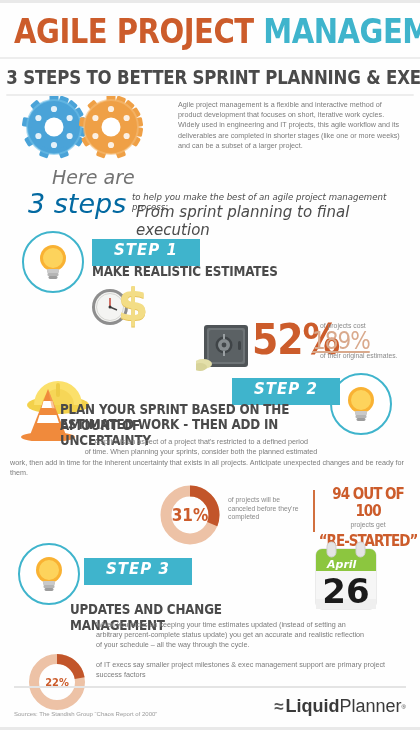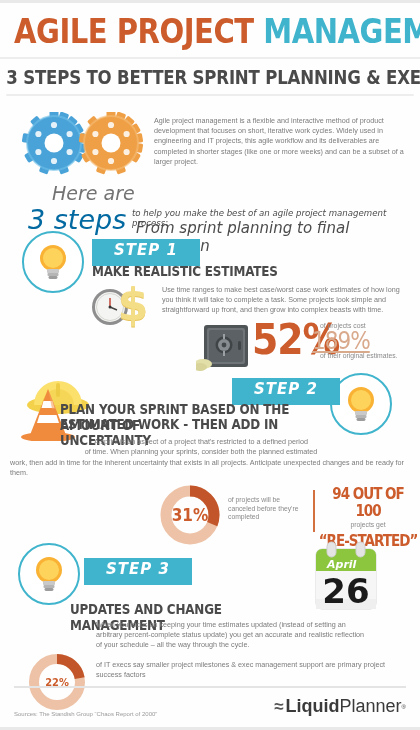--- a/index.html
+++ b/index.html
@@ -54,21 +54,22 @@
     font-size: 7.2px;
     line-height: 10.2px;
     color: #7b7b7b;
     font-family: "Liberation Sans", sans-serif;
   }
 
   
   .intro-row {
     display: flex;
     align-items: flex-start;
-    padding: 16px 14px 0 14px;
+    padding: 0 14px 0 14px;
+    gap: 24px;
   }
   .gears { width: 140px; flex: 0 0 140px; height: 66px; position: relative; }
   .intro-text { flex: 1; padding-top: 4px; }
 
   
   .hereare {
     position: relative;
     height: 58px;
     margin-top: 4px;
   }
@@ -275,21 +276,20 @@
       <circle cx="22" cy="26" r="18" fill="#8e8e8e"></circle>
       <circle cx="22" cy="26" r="15" fill="#f4f4f2"></circle>
       <circle cx="22" cy="26" r="13.5" fill="none" stroke="#d6d6d2" stroke-width="1"></circle>
       <line x1="22" y1="26" x2="22" y2="17" stroke="#c0392b" stroke-width="1.4"></line>
       <line x1="22" y1="26" x2="29" y2="29" stroke="#444" stroke-width="1.4"></line>
       <circle cx="22" cy="26" r="1.5" fill="#333"></circle>
       <text x="45" y="40" font-family="DejaVu Sans, sans-serif" font-size="44" font-weight="700" fill="#e8c45c" text-anchor="middle">$</text>
       <text x="45" y="39" font-family="DejaVu Sans, sans-serif" font-size="44" font-weight="700" fill="#f3dd86" text-anchor="middle">$</text>
     </svg>
   </div>
-  <div class="abs body-copy" style="left:162px; top:282px; width:242px;">Use time ranges to make best case/worst case work estimates of how long you think it will take to complete a task. Some projects look simple and straightforward up front, and then grow into complex beasts with time.</div>
 
   <div class="abs" style="left:196px; top:318px;">
     <svg width="58" height="50" viewBox="0 0 58 50">
       <rect x="8" y="4" width="44" height="42" rx="3" fill="#4f5457"></rect>
       <rect x="11" y="7" width="38" height="36" rx="2" fill="#6e7477"></rect>
       <rect x="13" y="9" width="34" height="32" rx="2" fill="#5b6164"></rect>
       <circle cx="28" cy="24" r="8.5" fill="#3f4447"></circle>
       <circle cx="28" cy="24" r="6" fill="#868c8f"></circle>
       <circle cx="28" cy="24" r="2.4" fill="#43484b"></circle>
       <rect x="27" y="13" width="2" height="5" fill="#9aa0a3"></rect>

